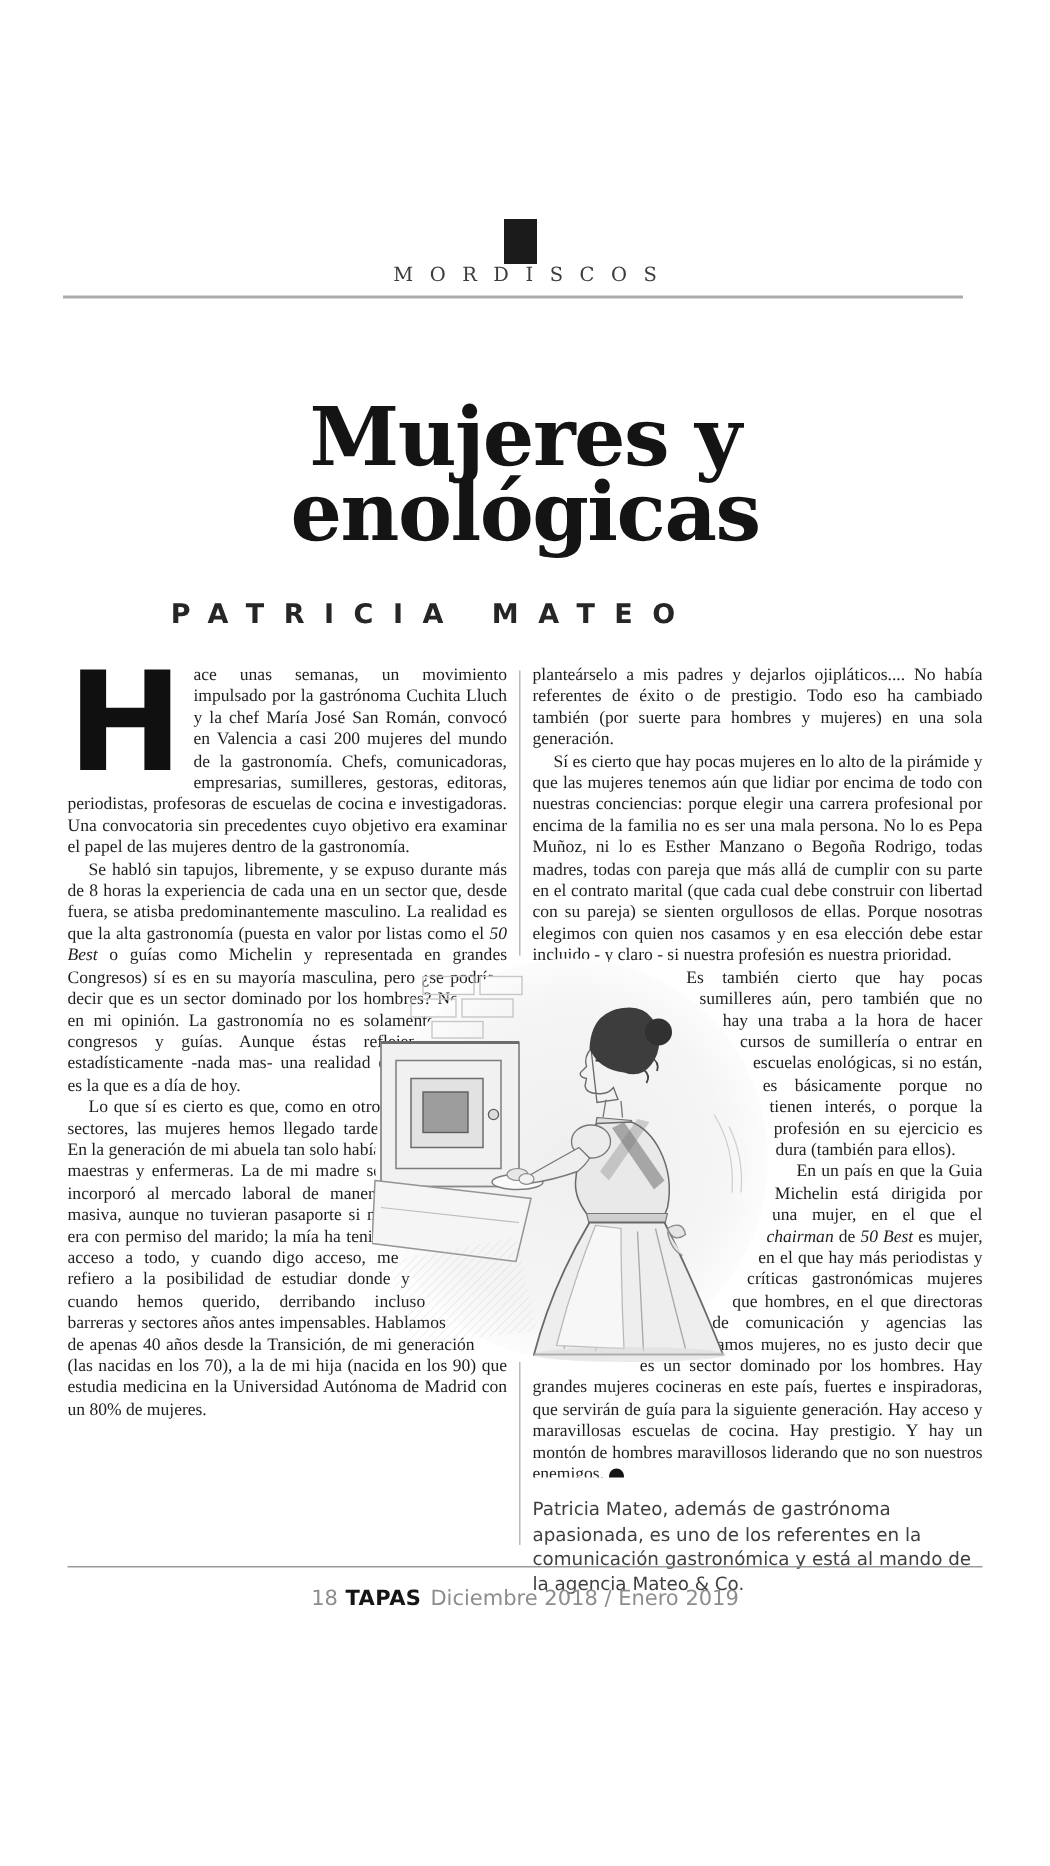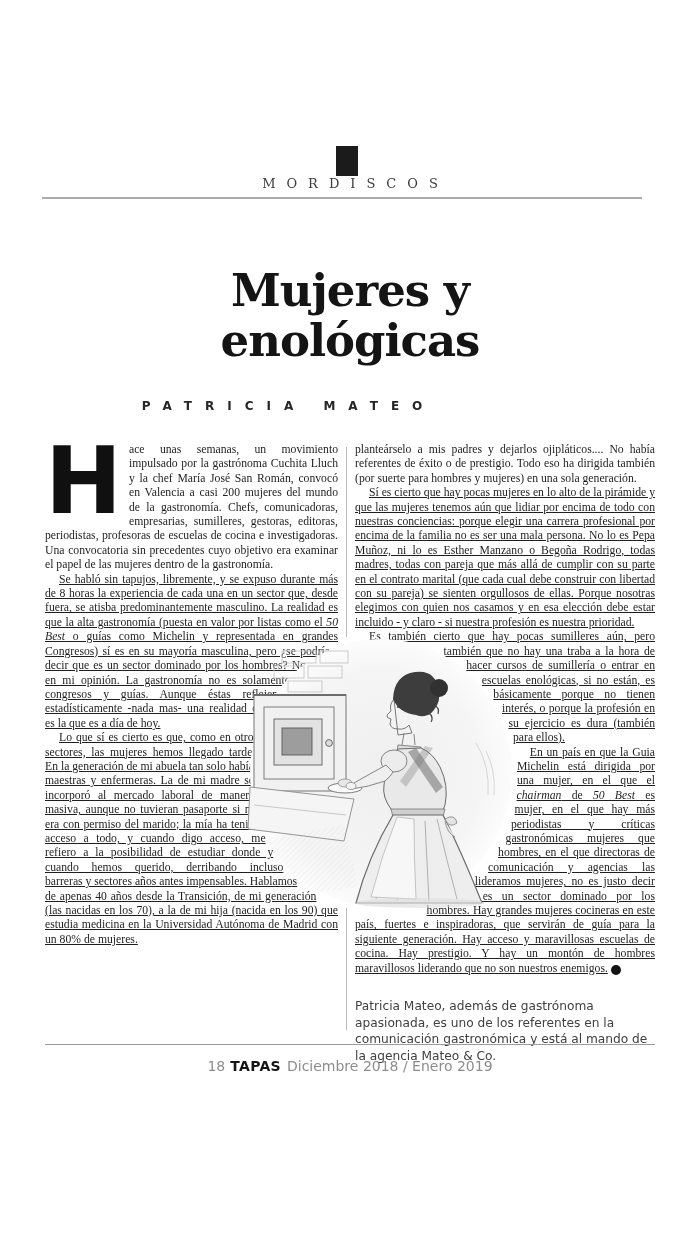--- a/index.html
+++ b/index.html
@@ -6,31 +6,31 @@
   .page { position:relative; width:700px; height:1244px; background:#fff;
           font-family:"Liberation Serif", serif; overflow:hidden; }
 
   
   .sq { position:absolute; left:336px; top:146px; width:22px; height:30px; background:#1b1b1b; }
   .kicker { position:absolute; left:0; top:176px; width:700px; text-align:center;
             font-family:"DejaVu Serif", serif; font-size:13px; letter-spacing:11px;
             text-indent:11px; color:#3c3c3c; }
   .hrule { position:absolute; left:42px; top:197px; width:600px; height:2px; background:#ababab; }
   .title { position:absolute; left:0; top:266px; width:700px; text-align:center;
-           font-family:"DejaVu Serif", serif; font-weight:bold; font-size:45px;
+           font-family:"DejaVu Serif", serif; font-weight:bold; font-size:54px;
            line-height:50px; color:#141414; letter-spacing:-1px; }
   .author { position:absolute; left:0; top:399px; width:564px; text-align:center;
-            font-family:"DejaVu Sans", sans-serif; font-weight:bold; font-size:12px;
+            font-family:"DejaVu Sans", sans-serif; font-weight:bold; font-size:18px;
             letter-spacing:13px; text-indent:13px; color:#262626; }
 
   
   .col { position:absolute; top:443px; font-size:11.7px; line-height:14.4px;
          color:#1e1e1e; text-align:justify; }
   .col p { margin:0; }
-  .col p + p { text-indent:14px;text-decoration:underline; }
+  .col p + p { text-indent:14px; }
   .col-left  { left:45px;  width:293px; height:582px; overflow:hidden; }
   .col-right { left:355px; width:300px; height:542px; overflow:hidden; }
   .spacer-l { float:right; width:90px;  height:470px; shape-outside:circle(131px at 137px 335px); }
   .spacer-r { float:left;  width:162px; height:470px; shape-outside:circle(133px at 29px 335px); }
   .dropcap { float:left; font-family:"DejaVu Sans", sans-serif; font-weight:bold;
              font-size:92px; line-height:72px; margin:3px 7px 0 0; color:#101010; }
   .endmark { display:inline-block; width:10px; height:10px; border-radius:50%;
              background:#141414; color:#fff; font-family:"DejaVu Sans", sans-serif;
              font-size:7px; line-height:10px; text-align:center; margin-left:3px; }
   i { font-style:italic; }
@@ -73,21 +73,21 @@
 
   <div class="col col-left">
     <div class="spacer-l"></div>
     <p><span class="dropcap">H</span><span>ace unas semanas, un movimiento impulsado por la gastrónoma Cuchita Lluch y la chef María José San Román, convocó en Valencia a casi 200 mujeres del mundo de la gastronomía. Chefs, comunicadoras, empresarias, sumilleres, gestoras, editoras, periodistas, profesoras de escuelas de cocina e investigadoras. Una convocatoria sin precedentes cuyo objetivo era examinar el papel de las mujeres dentro de la gastronomía.</span></p>
     <p><span>Se habló sin tapujos, libremente, y se expuso durante más de 8 horas la experiencia de cada una en un sector que, desde fuera, se atisba predominantemente masculino. La realidad es que la alta gastronomía (puesta en valor por listas como el </span><i>50 Best</i><span> o guías como Michelin y representada en grandes Congresos) sí es en su mayoría masculina, pero ¿se podría decir que es un sector dominado por los hombres? No en mi opinión. La gastronomía no es solamente congresos y guías. Aunque éstas reflejen estadísticamente -nada mas- una realidad que es la que es a día de hoy.</span></p>
     <p>Lo que sí es cierto es que, como en otros sectores, las mujeres hemos llegado tarde. En la generación de mi abuela tan solo había maestras y enfermeras. La de mi madre se incorporó al mercado laboral de manera masiva, aunque no tuvieran pasaporte si no era con permiso del marido; la mía ha tenido acceso a todo, y cuando digo acceso, me refiero a la posibilidad de estudiar donde y cuando hemos querido, derribando incluso barreras y sectores años antes impensables. Hablamos de apenas 40 años desde la Transición, de mi generación (las nacidas en los 70), a la de mi hija (nacida en los 90) que estudia medicina en la Universidad Autónoma de Madrid con un 80% de mujeres.</p>
   </div>
 
   <div class="col col-right">
     <div class="spacer-r"></div>
-    <p>planteárselo a mis padres y dejarlos ojipláticos.... No había referentes de éxito o de prestigio. Todo eso ha dirigida también (por suerte para hombres y mujeres) en una sola generación.</p>
+    <p>planteárselo a mis padres y dejarlos ojipláticos.... No había referentes de éxito o de prestigio. Todo eso ha cambiado también (por suerte para hombres y mujeres) en una sola generación.</p>
     <p>Sí es cierto que hay pocas mujeres en lo alto de la pirámide y que las mujeres tenemos aún que lidiar por encima de todo con nuestras conciencias: porque elegir una carrera profesional por encima de la familia no es ser una mala persona. No lo es Pepa Muñoz, ni lo es Esther Manzano o Begoña Rodrigo, todas madres, todas con pareja que más allá de cumplir con su parte en el contrato marital (que cada cual debe construir con libertad con su pareja) se sienten orgullosos de ellas. Porque nosotras elegimos con quien nos casamos y en esa elección debe estar incluido - y claro - si nuestra profesión es nuestra prioridad.</p>
     <p>Es también cierto que hay pocas sumilleres aún, pero también que no hay una traba a la hora de hacer cursos de sumillería o entrar en escuelas enológicas, si no están, es básicamente porque no tienen interés, o porque la profesión en su ejercicio es dura (también para ellos).</p>
     <p><span>En un país en que la Guia Michelin está dirigida por una mujer, en el que el </span><i>chairman</i><span> de </span><i>50 Best</i><span> es mujer, en el que hay más periodistas y críticas gastronómicas mujeres que hombres, en el que directoras de comunicación y agencias las lideramos mujeres, no es justo decir que es un sector dominado por los hombres. Hay grandes mujeres cocineras en este país, fuertes e inspiradoras, que servirán de guía para la siguiente generación. Hay acceso y maravillosas escuelas de cocina. Hay prestigio. Y hay un montón de hombres maravillosos liderando que no son nuestros enemigos.</span><span class="endmark">T</span></p>
   </div>
 
   <svg class="illus" viewBox="0 0 270 276" aria-hidden="true">
     <defs>
       <radialGradient id="vig" cx="50%" cy="50%" r="55%">
         <stop offset="0%" stop-color="#efefef"></stop>
         <stop offset="70%" stop-color="#f5f5f5"></stop>

